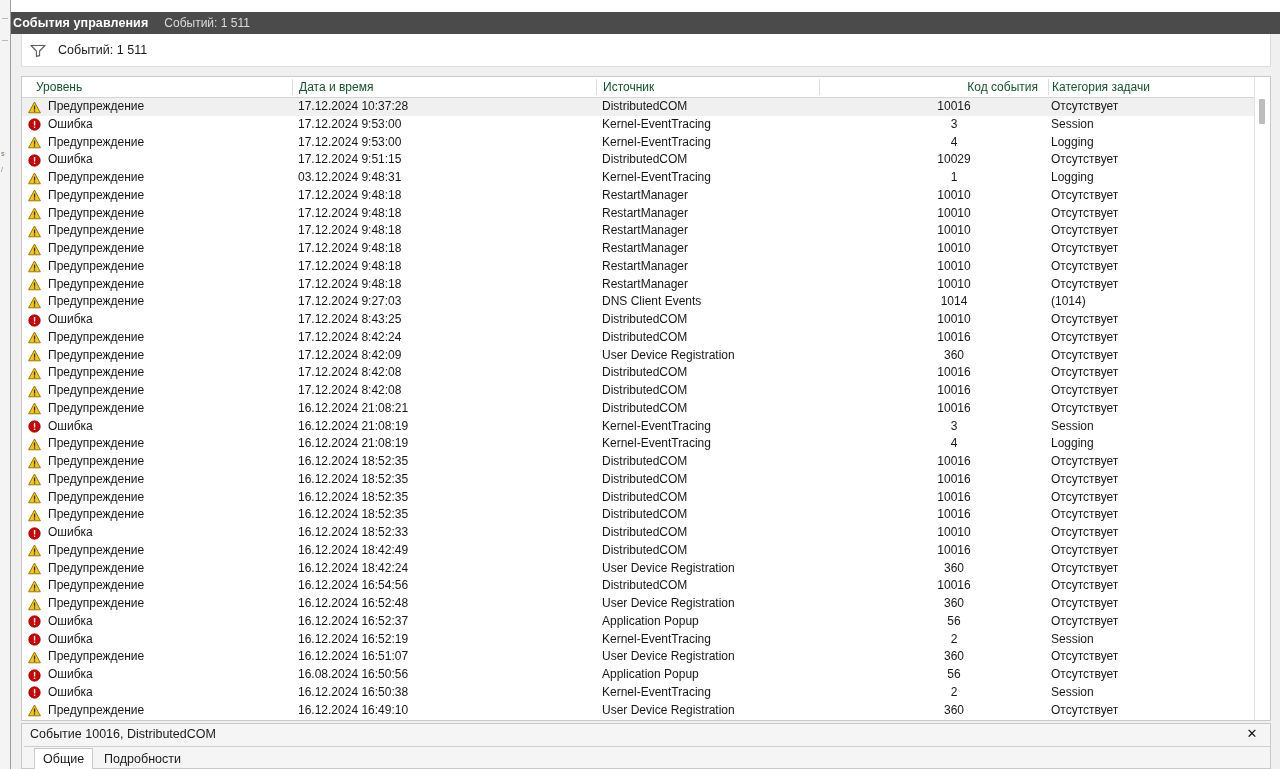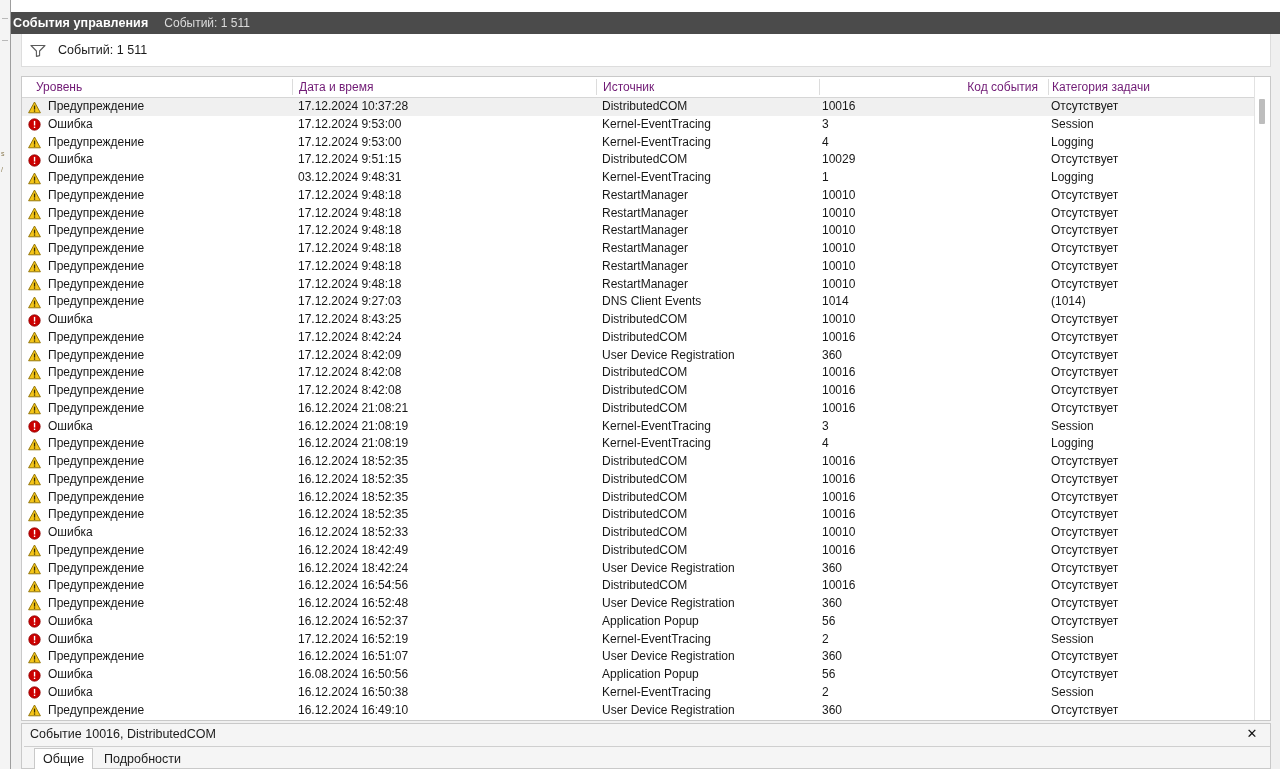--- a/index.html
+++ b/index.html
@@ -125,21 +125,21 @@
     background: #ffffff;
     border-bottom: 1px solid #d6d6d6;
     box-sizing: border-box;
   }
   .hcell {
     position: absolute;
     top: 0;
     height: 20px;
     line-height: 20px;
     font-size: 12px;
-    color: #701a75;
+    color: #14532d;
     box-sizing: border-box;
     white-space: nowrap;
     overflow: hidden;
   }
   .hsep {
     position: absolute;
     top: 2px;
     width: 1px;
     height: 16px;
     background: #dcdcdc;
@@ -164,21 +164,21 @@
     line-height: 17.75px;
     font-size: 12px;
     color: #171717;
     white-space: nowrap;
     overflow: hidden;
     box-sizing: border-box;
   }
   .c-level  { left: 6px;  width: 260px; padding-left: 20px; }
   .c-date   { left: 276px; width: 300px; }
   .c-source { left: 580px; width: 215px; }
-  .c-code   { left: 800px; width: 222px; text-align: left; padding-right: 6px; }
+  .c-code   { left: 824px; width: 222px; text-align: center; padding-right: 6px; }
   .c-cat    { left: 1029px; width: 200px; }
 
   .lvl-icon {
     position: absolute;
     left: 0px;
     top: 2.5px;
     width: 13px;
     height: 13px;
     display: block;
   }
@@ -632,21 +632,21 @@
             <div class="cell c-source">Application Popup</div>
             <div class="cell c-code">56</div>
             <div class="cell c-cat">Отсутствует</div>
           </div>
           <div class="row">
             <div class="cell c-level"><span><svg class="lvl-icon" viewBox="0 0 13 13" aria-hidden="true">
                   <circle cx="6.5" cy="6.5" r="5.7" fill="#cc0000" stroke="#8c0000" stroke-width="0.8"></circle>
                   <rect x="5.85" y="2.9" width="1.4" height="4.6" fill="#ffffff"></rect>
                   <rect x="5.85" y="8.6" width="1.4" height="1.4" fill="#ffffff"></rect>
                 </svg></span><span>Ошибка</span></div>
-            <div class="cell c-date">17.12.2024 16:52:19</div>
+            <div class="cell c-date">16.12.2024 16:52:19</div>
             <div class="cell c-source">Kernel-EventTracing</div>
             <div class="cell c-code">2</div>
             <div class="cell c-cat">Session</div>
           </div>
           <div class="row">
             <div class="cell c-level"><span><svg class="lvl-icon" viewBox="0 0 13 13" aria-hidden="true">
                   <path d="M6.5 1 L12.4 11.8 H0.6 Z" fill="#f5c518" stroke="#8a6d00" stroke-width="0.9" stroke-linejoin="round"></path>
                   <rect x="5.9" y="4.6" width="1.3" height="4" fill="#3a2f00"></rect>
                   <rect x="5.9" y="9.4" width="1.3" height="1.3" fill="#3a2f00"></rect>
                 </svg></span><span>Предупреждение</span></div>

